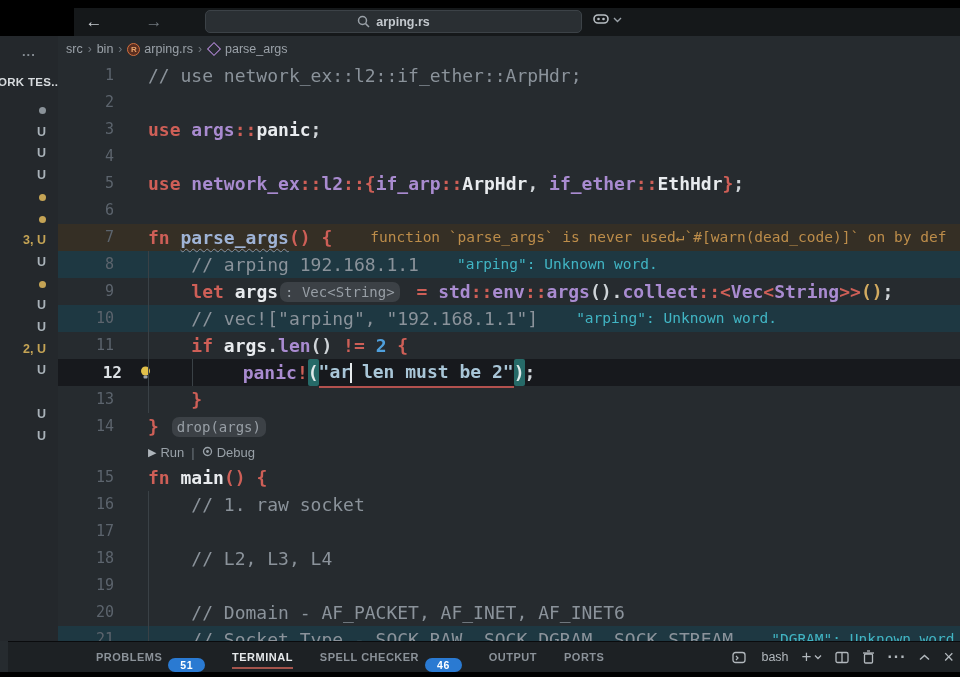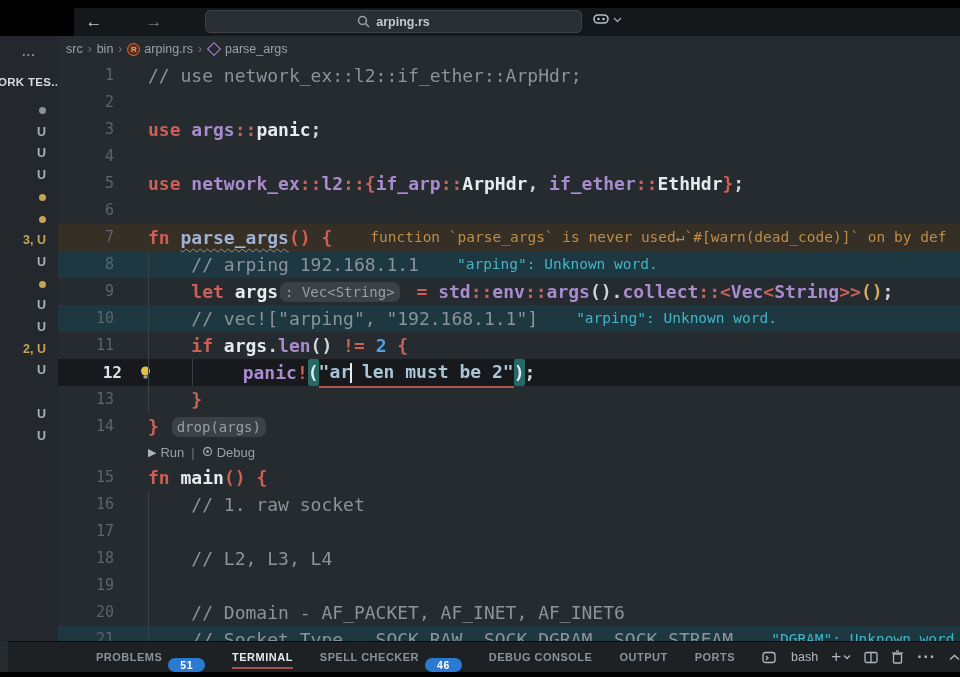--- a/index.html
+++ b/index.html
@@ -279,23 +279,20 @@
           <span class="pbadge">51</span>
         </div>
         <div class="ptab active">
           <span>TERMINAL</span>
         </div>
         <div class="ptab">
           <span>SPELL CHECKER</span>
           <span class="pbadge">46</span>
         </div>
         <div class="ptab">
-          <span>DEBUG CONSOLE</span>
-        </div>
-        <div class="ptab">
           <span>OUTPUT</span>
         </div>
         <div class="ptab">
           <span>PORTS</span>
         </div>
       </div>
     <div class="pright">
       <div class="icon-btn" style="gap:15px;">
         <svg width="14" height="13" viewBox="0 0 14 13">
           <rect x="1" y="1.5" width="12" height="10" rx="2.5" fill="none" stroke="#b2b8bd" stroke-width="1.3"></rect>

